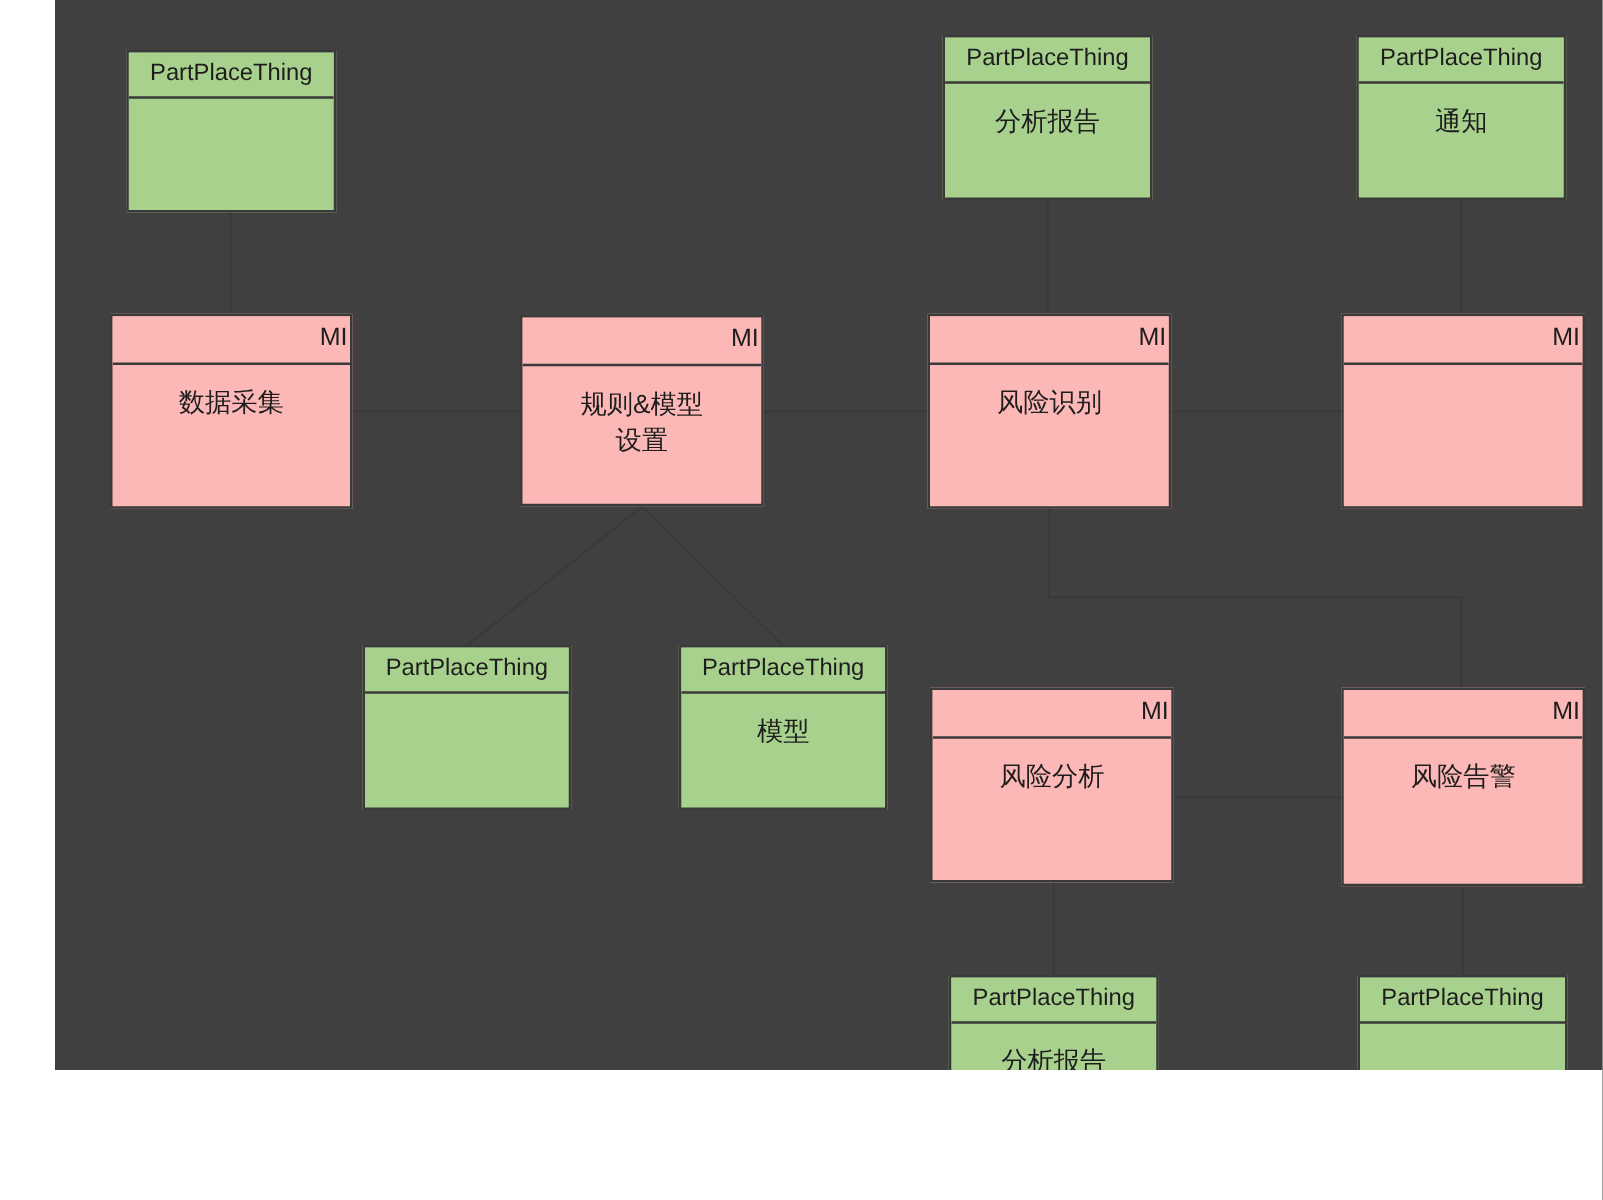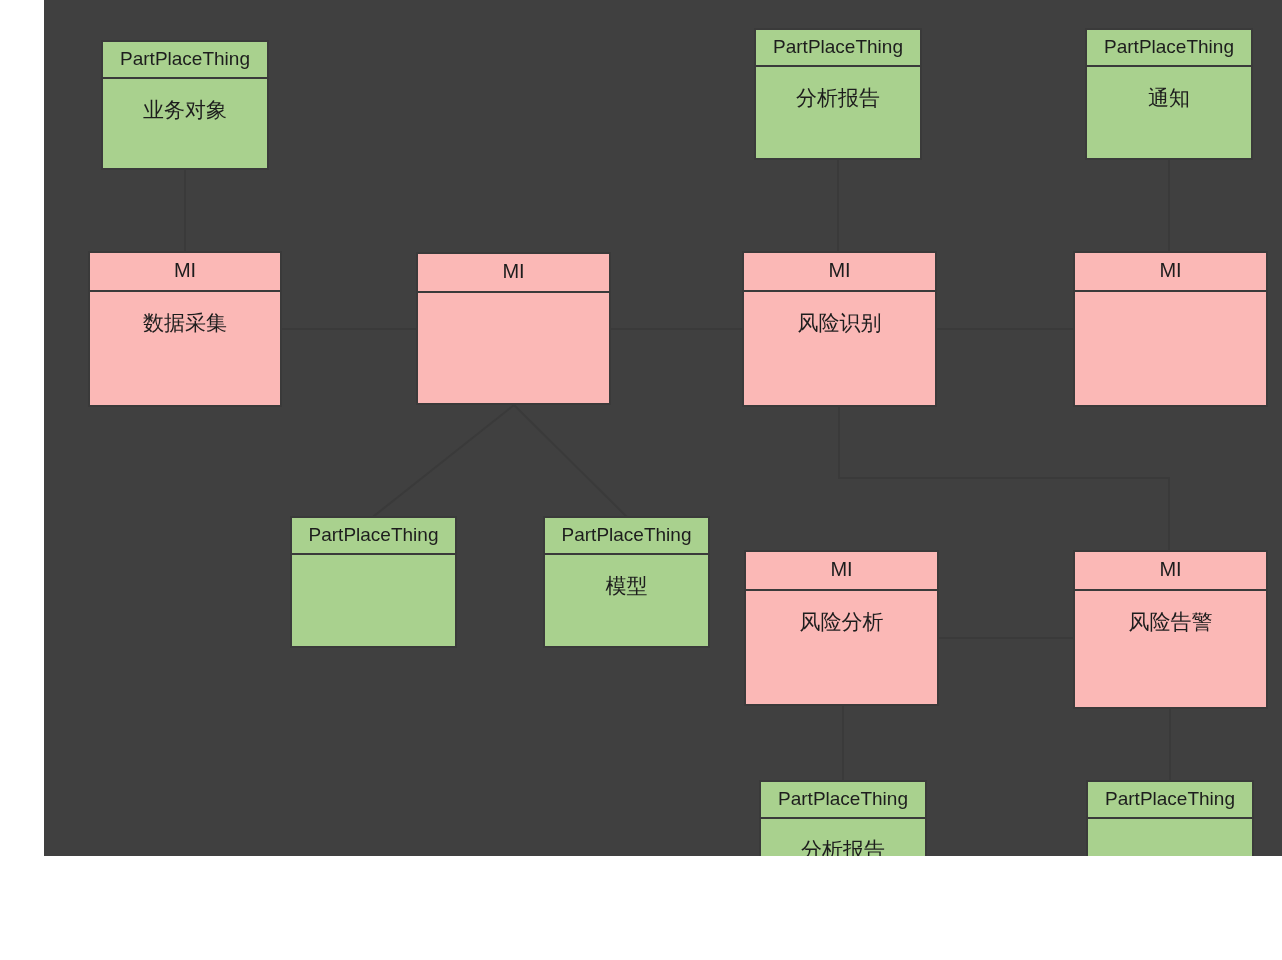--- a/index.html
+++ b/index.html
@@ -67,20 +67,21 @@
     background: #a9d18e;
   }
   .node.pink {
     background: #fbb8b6;
   }
   .node.pink .header {
     background: #fbb8b6;
   }
   .node.mi .header {
     font-size: 20px;
+    text-align: right;
   }
   .watermark {
     position: absolute;
     color: #c9c9c9;
     font-size: 30px;
     letter-spacing: 2px;
     font-family: Liberation Serif, serif;
     user-select: none;
     white-space: nowrap;
   }
@@ -99,36 +100,37 @@
       <polyline points="470,405 330,516" fill="none" stroke="#3a3a3a" stroke-width="2" stroke-linecap="square" stroke-linejoin="miter"></polyline>
       <polyline points="470,405 582,516" fill="none" stroke="#3a3a3a" stroke-width="2" stroke-linecap="square" stroke-linejoin="miter"></polyline>
       <polyline points="795,407 795,478 1125,478 1125,550" fill="none" stroke="#3a3a3a" stroke-width="2" stroke-linecap="square" stroke-linejoin="miter"></polyline>
       <polyline points="895,638 1029,638" fill="none" stroke="#3a3a3a" stroke-width="2" stroke-linecap="square" stroke-linejoin="miter"></polyline>
       <polyline points="799,706 799,780" fill="none" stroke="#3a3a3a" stroke-width="2" stroke-linecap="square" stroke-linejoin="miter"></polyline>
       <polyline points="1126,709 1126,780" fill="none" stroke="#3a3a3a" stroke-width="2" stroke-linecap="square" stroke-linejoin="miter"></polyline>
     </svg>
   <div id="node-layer">
       <div class="node green" style="left: 57px; top: 40px; width: 168px; height: 130px;">
         <div class="header">PartPlaceThing</div>
-        <div class="body">业务对象</div>
       </div>
       <div class="node green" style="left: 710px; top: 28px; width: 168px; height: 132px;">
         <div class="header">PartPlaceThing</div>
         <div class="body">分析报告</div>
       </div>
       <div class="node green" style="left: 1041px; top: 28px; width: 168px; height: 132px;">
         <div class="header">PartPlaceThing</div>
         <div class="body">通知</div>
       </div>
       <div class="node pink mi" style="left: 44px; top: 251px; width: 194px; height: 156px;">
         <div class="header">MI</div>
         <div class="body">数据采集</div>
       </div>
       <div class="node pink mi" style="left: 372px; top: 252px; width: 195px; height: 153px;">
         <div class="header">MI</div>
+        <div class="body">规则&amp;模型
+设置</div>
       </div>
       <div class="node pink mi" style="left: 698px; top: 251px; width: 195px; height: 156px;">
         <div class="header">MI</div>
         <div class="body">风险识别</div>
       </div>
       <div class="node pink mi" style="left: 1029px; top: 251px; width: 195px; height: 156px;">
         <div class="header">MI</div>
       </div>
       <div class="node green" style="left: 246px; top: 516px; width: 167px; height: 132px;">
         <div class="header">PartPlaceThing</div>

